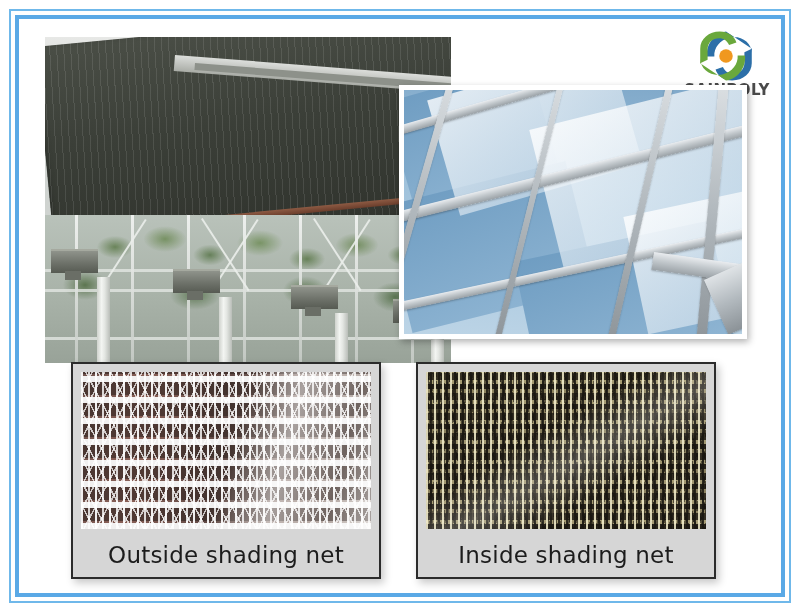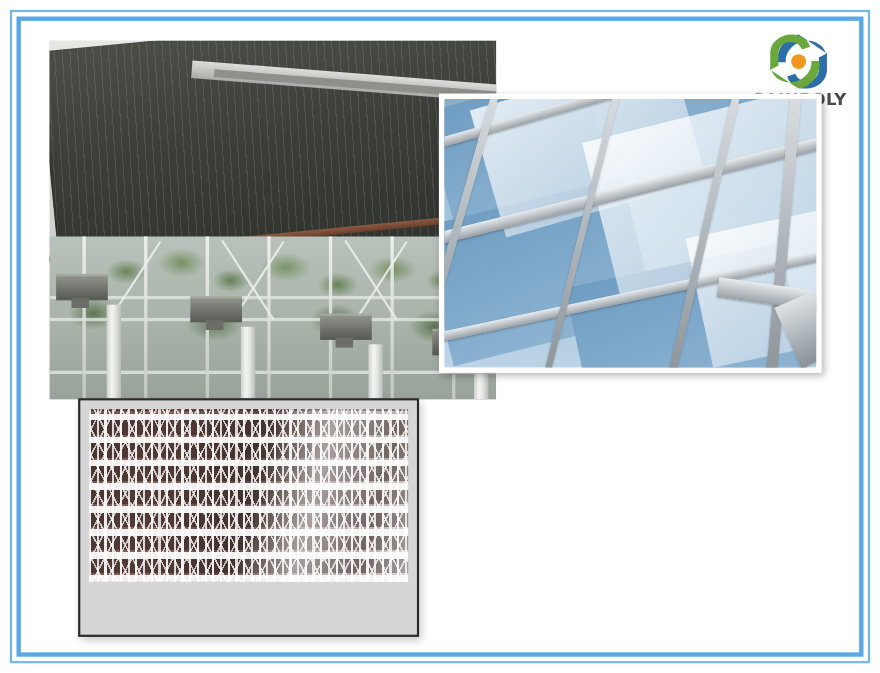--- a/index.html
+++ b/index.html
@@ -362,17 +362,24 @@
 
         <div class="pi-beam" style="left:250px;top:162px;width:120px;height:18px;transform:rotate(8deg);transform-origin:left top;"></div>
         <div class="pi-beam-d" style="left:300px;top:190px;width:60px;height:60px;transform:rotate(-24deg);transform-origin:left top;"></div>
       </div>
     </div>
 
     <div class="netcard left">
       <div class="netimg net-outside">
         <div class="net-outside-gloss"></div>
       </div>
-    </div>
-
+      <div class="netcap">Outside shading net</div>
+    </div>
+
+    <div class="netcard right">
+      <div class="netimg net-inside">
+        <div class="net-inside-gloss"></div>
+      </div>
+      <div class="netcap">Inside shading net</div>
+    </div>
 
   </div>
 </div>
 
 </body></html>

